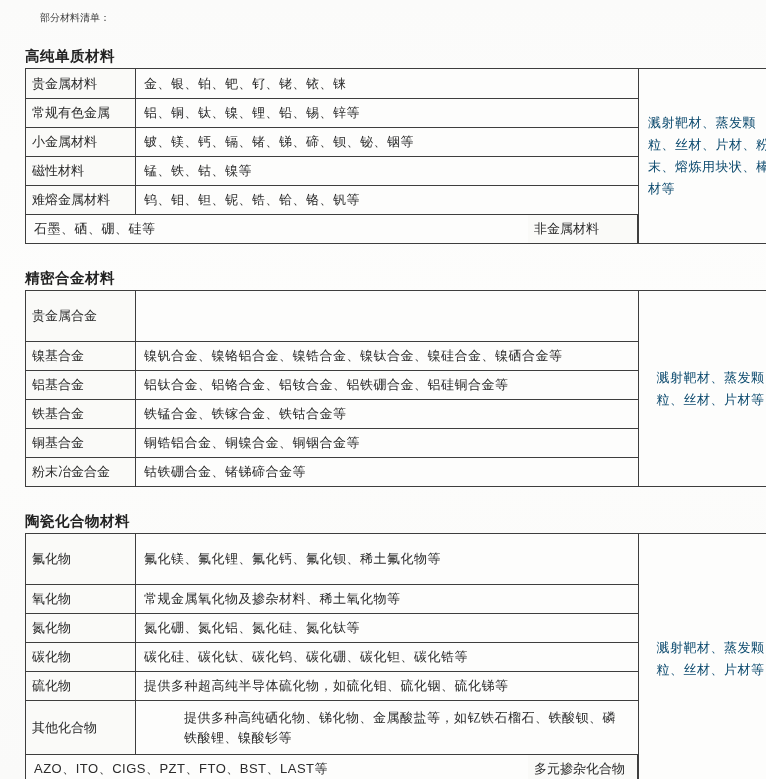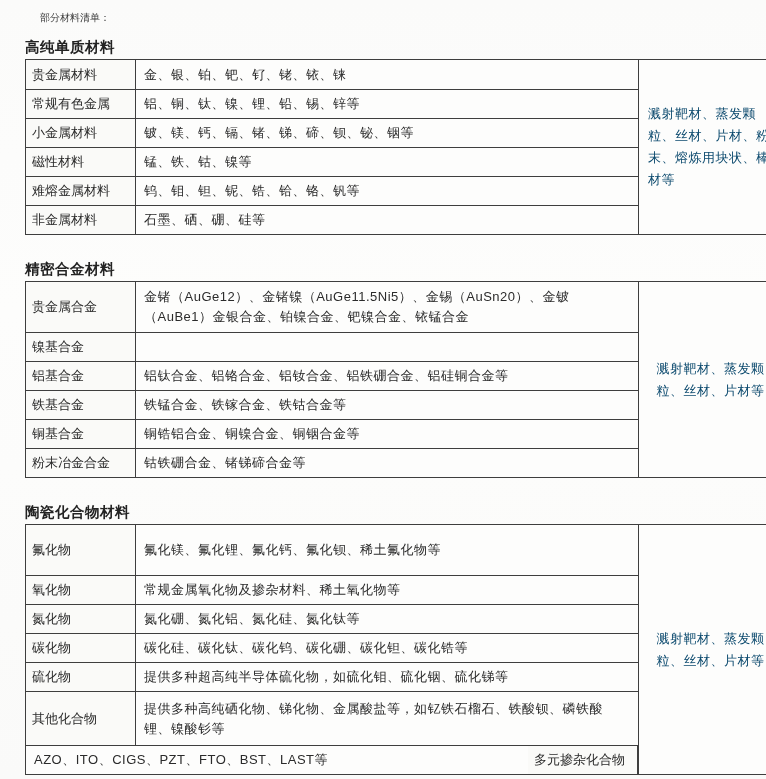--- a/index.html
+++ b/index.html
@@ -17,21 +17,21 @@
   }
 
   .doc-title {
     padding: 9px 0 0 40px;
     font-size: 10px;
     line-height: 18px;
     color: #3a3a3a;
   }
 
   .section-heading {
-    margin: 11px 0 2px 25px;
+    margin: 20px 0 2px 25px;
     font-size: 14.5px;
     font-weight: bold;
     color: #232323;
     letter-spacing: 0.5px;
   }
   .section-heading.gap { margin-top: 25px; }
 
   .mat-table {
     display: flex;
     align-items: stretch;
@@ -39,21 +39,21 @@
     margin-left: 25px;
     border: 1px solid #3e3e3e;
     background: #fdfdfc;
   }
 
   .rows-col { flex: 1 1 auto; display: flex; flex-direction: column; }
 
   .row { display: flex; align-items: stretch; border-top: 1px solid #3e3e3e; min-height: 29px; }
   .row:first-child { border-top: none; }
   .row.tall { min-height: 50px; }
-  .row.double { min-height: 54px; }
+  .row.double { min-height: 54px; gap: 40px; }
 
   .cell { font-size: 13px; line-height: 20px; color: #2b2b2b; display: flex; align-items: center; }
   .cell-cat {
     width: 110px;
     flex: 0 0 110px;
     padding: 3px 4px 3px 6px;
     border-right: 1px solid #3e3e3e;
     background: #fafaf8;
   }
   .cell-items { flex: 1 1 auto; padding: 3px 10px 3px 8px; letter-spacing: 0.5px; }
@@ -96,36 +96,36 @@
       </div>
       <div class="row">
         <div class="cell cell-cat">磁性材料</div>
         <div class="cell cell-items">锰、铁、钴、镍等</div>
       </div>
       <div class="row">
         <div class="cell cell-cat">难熔金属材料</div>
         <div class="cell cell-items">钨、钼、钽、铌、锆、铪、铬、钒等</div>
       </div>
       <div class="row">
+        <div class="cell cell-items">石墨、硒、硼、硅等</div>
         <div class="cell cell-cat">非金属材料</div>
-        <div class="cell cell-items">石墨、硒、硼、硅等</div>
       </div>
     </div>
     <div class="side-cell">溅射靶材、蒸发颗粒、丝材、片材、粉末、熔炼用块状、棒材等</div>
   </div>
 
   <div class="section-heading gap">精密合金材料</div>
   <div class="mat-table">
     <div class="rows-col">
       <div class="row tall">
         <div class="cell cell-cat">贵金属合金</div>
-        <div class="cell cell-items">金锗（AuGe12）、金锗镍（AuGe11.5Ni5）、金锡（AuSn20）、金铍（AuBe1）金银合金、铂镍合金、钯镍合金、铱锰合金</div>
       </div>
       <div class="row">
         <div class="cell cell-cat">镍基合金</div>
+        <div class="cell cell-items">镍钒合金、镍铬铝合金、镍锆合金、镍钛合金、镍硅合金、镍硒合金等</div>
       </div>
       <div class="row">
         <div class="cell cell-cat">铝基合金</div>
         <div class="cell cell-items">铝钛合金、铝铬合金、铝钕合金、铝铁硼合金、铝硅铜合金等</div>
       </div>
       <div class="row">
         <div class="cell cell-cat">铁基合金</div>
         <div class="cell cell-items">铁锰合金、铁镓合金、铁钴合金等</div>
       </div>
       <div class="row">

